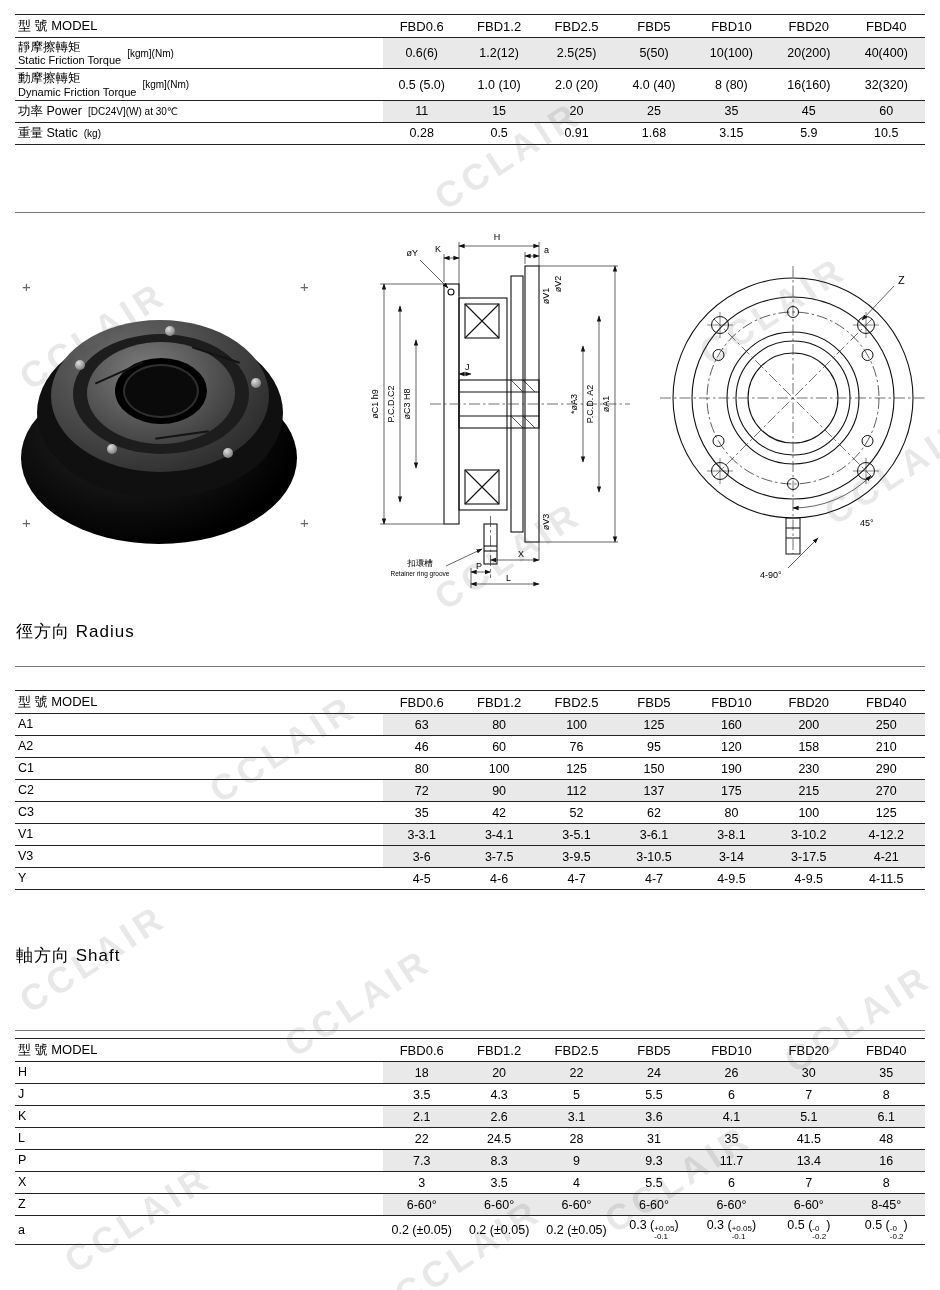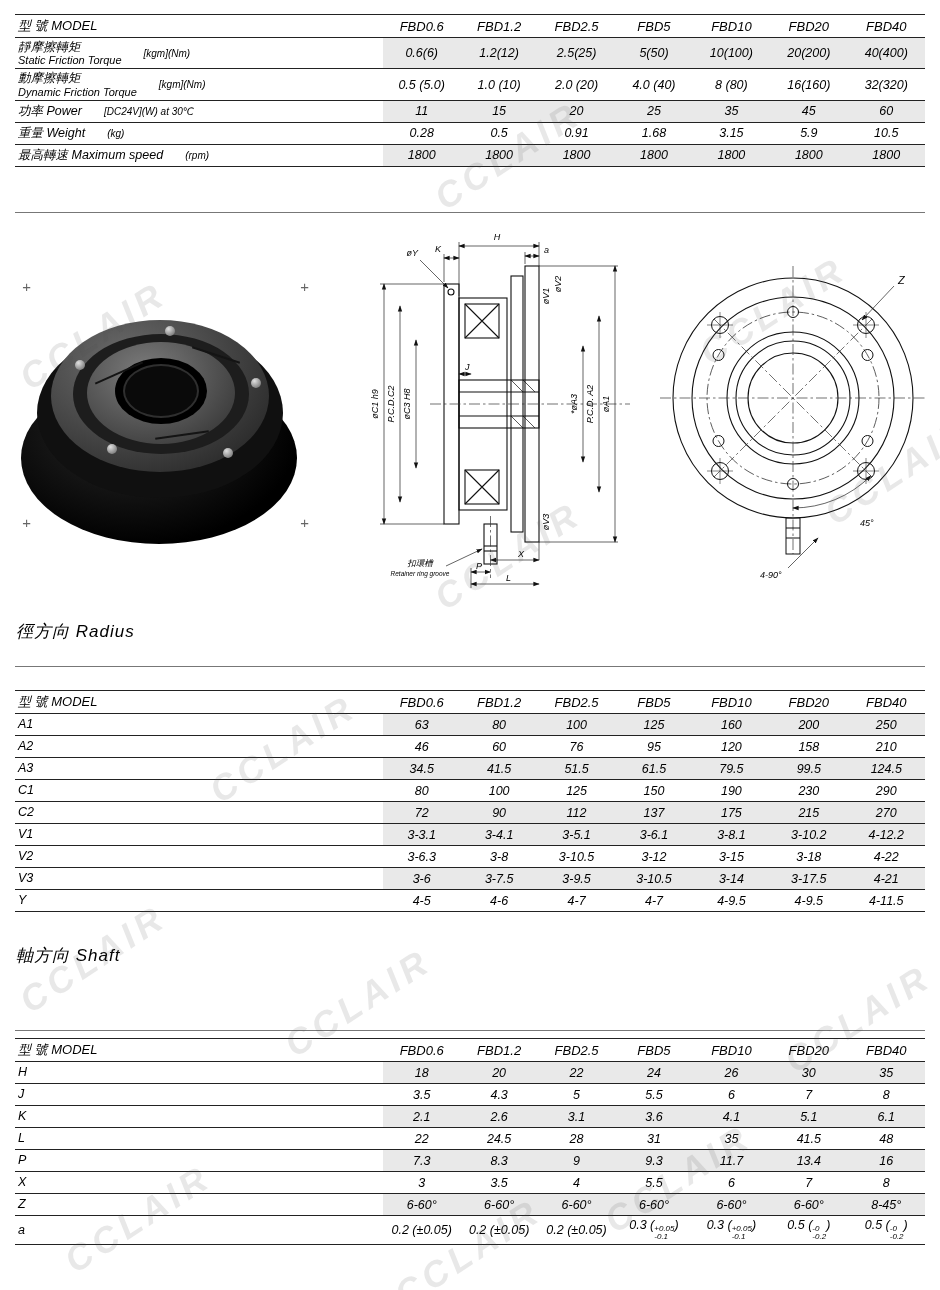--- a/index.html
+++ b/index.html
@@ -1,19 +1,19 @@
 <!DOCTYPE html>
 <html><head>
 <meta charset="utf-8">
 <style>
   *{box-sizing:border-box;}
   html,body{margin:0;padding:0;}
   body{width:940px;height:1290px;position:relative;background:#fff;overflow:hidden;
        font-family:"Liberation Sans","DejaVu Sans",sans-serif;color:#000;}
-  .page{position:absolute;inset:0;font-style:italic;}
+  .page{position:absolute;inset:0;}
 
   
   .wm{position:absolute;font-size:36px;font-weight:bold;letter-spacing:5px;
       color:rgba(80,80,80,0.13);transform:rotate(-33deg);white-space:nowrap;
       z-index:40;pointer-events:none;}
 
   
   .hrule{position:absolute;left:15px;width:910px;border-top:1px solid #777;z-index:5;}
 
   
@@ -21,21 +21,21 @@
 
   
   .dtable{position:absolute;left:15px;width:910px;border-collapse:collapse;
           table-layout:fixed;z-index:10;}
   .dtable th,.dtable td{border-top:1px solid #222;font-weight:normal;text-align:center;
           vertical-align:middle;padding:2px 3px;font-size:12.5px;height:22px;}
   .dtable tbody tr:last-child th,.dtable tbody tr:last-child td{border-bottom:1px solid #222;}
   .dtable thead th{font-size:13px;}
   .lblcol{text-align:left !important;padding-left:3px !important;}
   .shade{background:#e9e9e9;}
-  .rowlbl{display:flex;align-items:center;gap:22px;}
+  .rowlbl{display:flex;align-items:center;gap:6px;}
   .rowlbl .zh{font-size:12.5px;line-height:1.15;}
   .rowlbl .en{font-size:11px;line-height:1.1;}
   .rowlbl .unit{font-size:10px;}
   .tol{display:inline-flex;flex-direction:column;font-size:8px;line-height:1.05;
        vertical-align:-2px;text-align:left;}
 
   
   .photo{position:absolute;left:15px;top:268px;width:300px;height:300px;z-index:8;}
   .photo div{position:absolute;border-radius:50%;}
   .ph-base{left:6px;top:104px;width:276px;height:172px;background:radial-gradient(ellipse at 40% 32%,#2a2a2a,#000 72%);}
@@ -132,49 +132,32 @@
           <td class="shade">20</td>
           <td class="shade">25</td>
           <td class="shade">35</td>
           <td class="shade">45</td>
           <td class="shade">60</td>
         </tr>
         <tr>
           <th class="lblcol">
             <div class="rowlbl">
               <div>
-                <div class="zh">重量 Weight</div>
+                <div class="zh">重量 Static</div>
               </div>
               <span class="unit">(kg)</span>
             </div>
           </th>
           <td>0.28</td>
           <td>0.5</td>
           <td>0.91</td>
           <td>1.68</td>
           <td>3.15</td>
           <td>5.9</td>
           <td>10.5</td>
-        </tr>
-        <tr>
-          <th class="lblcol">
-            <div class="rowlbl">
-              <div>
-                <div class="zh">最高轉速 Maximum speed</div>
-              </div>
-              <span class="unit">(rpm)</span>
-            </div>
-          </th>
-          <td class="shade">1800</td>
-          <td class="shade">1800</td>
-          <td class="shade">1800</td>
-          <td class="shade">1800</td>
-          <td class="shade">1800</td>
-          <td class="shade">1800</td>
-          <td class="shade">1800</td>
         </tr>
       </tbody>
   </table>
 
   <div class="hrule" style="top:212px"></div>
 
   <div class="photo">
     <div class="ph-base"></div>
     <div class="ph-body"></div>
     <div class="ph-face"></div>
@@ -391,36 +374,20 @@
           <td>76</td>
           <td>95</td>
           <td>120</td>
           <td>158</td>
           <td>210</td>
         </tr>
         <tr>
           <th class="lblcol">
             <div class="rowlbl">
               <div>
-                <div class="zh">A3</div>
-              </div>
-            </div>
-          </th>
-          <td class="shade">34.5</td>
-          <td class="shade">41.5</td>
-          <td class="shade">51.5</td>
-          <td class="shade">61.5</td>
-          <td class="shade">79.5</td>
-          <td class="shade">99.5</td>
-          <td class="shade">124.5</td>
-        </tr>
-        <tr>
-          <th class="lblcol">
-            <div class="rowlbl">
-              <div>
                 <div class="zh">C1</div>
               </div>
             </div>
           </th>
           <td>80</td>
           <td>100</td>
           <td>125</td>
           <td>150</td>
           <td>190</td>
           <td>230</td>
@@ -439,47 +406,47 @@
           <td class="shade">112</td>
           <td class="shade">137</td>
           <td class="shade">175</td>
           <td class="shade">215</td>
           <td class="shade">270</td>
         </tr>
         <tr>
           <th class="lblcol">
             <div class="rowlbl">
               <div>
+                <div class="zh">C3</div>
+              </div>
+            </div>
+          </th>
+          <td>35</td>
+          <td>42</td>
+          <td>52</td>
+          <td>62</td>
+          <td>80</td>
+          <td>100</td>
+          <td>125</td>
+        </tr>
+        <tr>
+          <th class="lblcol">
+            <div class="rowlbl">
+              <div>
                 <div class="zh">V1</div>
               </div>
             </div>
           </th>
           <td class="shade">3-3.1</td>
           <td class="shade">3-4.1</td>
           <td class="shade">3-5.1</td>
           <td class="shade">3-6.1</td>
           <td class="shade">3-8.1</td>
           <td class="shade">3-10.2</td>
           <td class="shade">4-12.2</td>
-        </tr>
-        <tr>
-          <th class="lblcol">
-            <div class="rowlbl">
-              <div>
-                <div class="zh">V2</div>
-              </div>
-            </div>
-          </th>
-          <td>3-6.3</td>
-          <td>3-8</td>
-          <td>3-10.5</td>
-          <td>3-12</td>
-          <td>3-15</td>
-          <td>3-18</td>
-          <td>4-22</td>
         </tr>
         <tr>
           <th class="lblcol">
             <div class="rowlbl">
               <div>
                 <div class="zh">V3</div>
               </div>
             </div>
           </th>
           <td class="shade">3-6</td>

